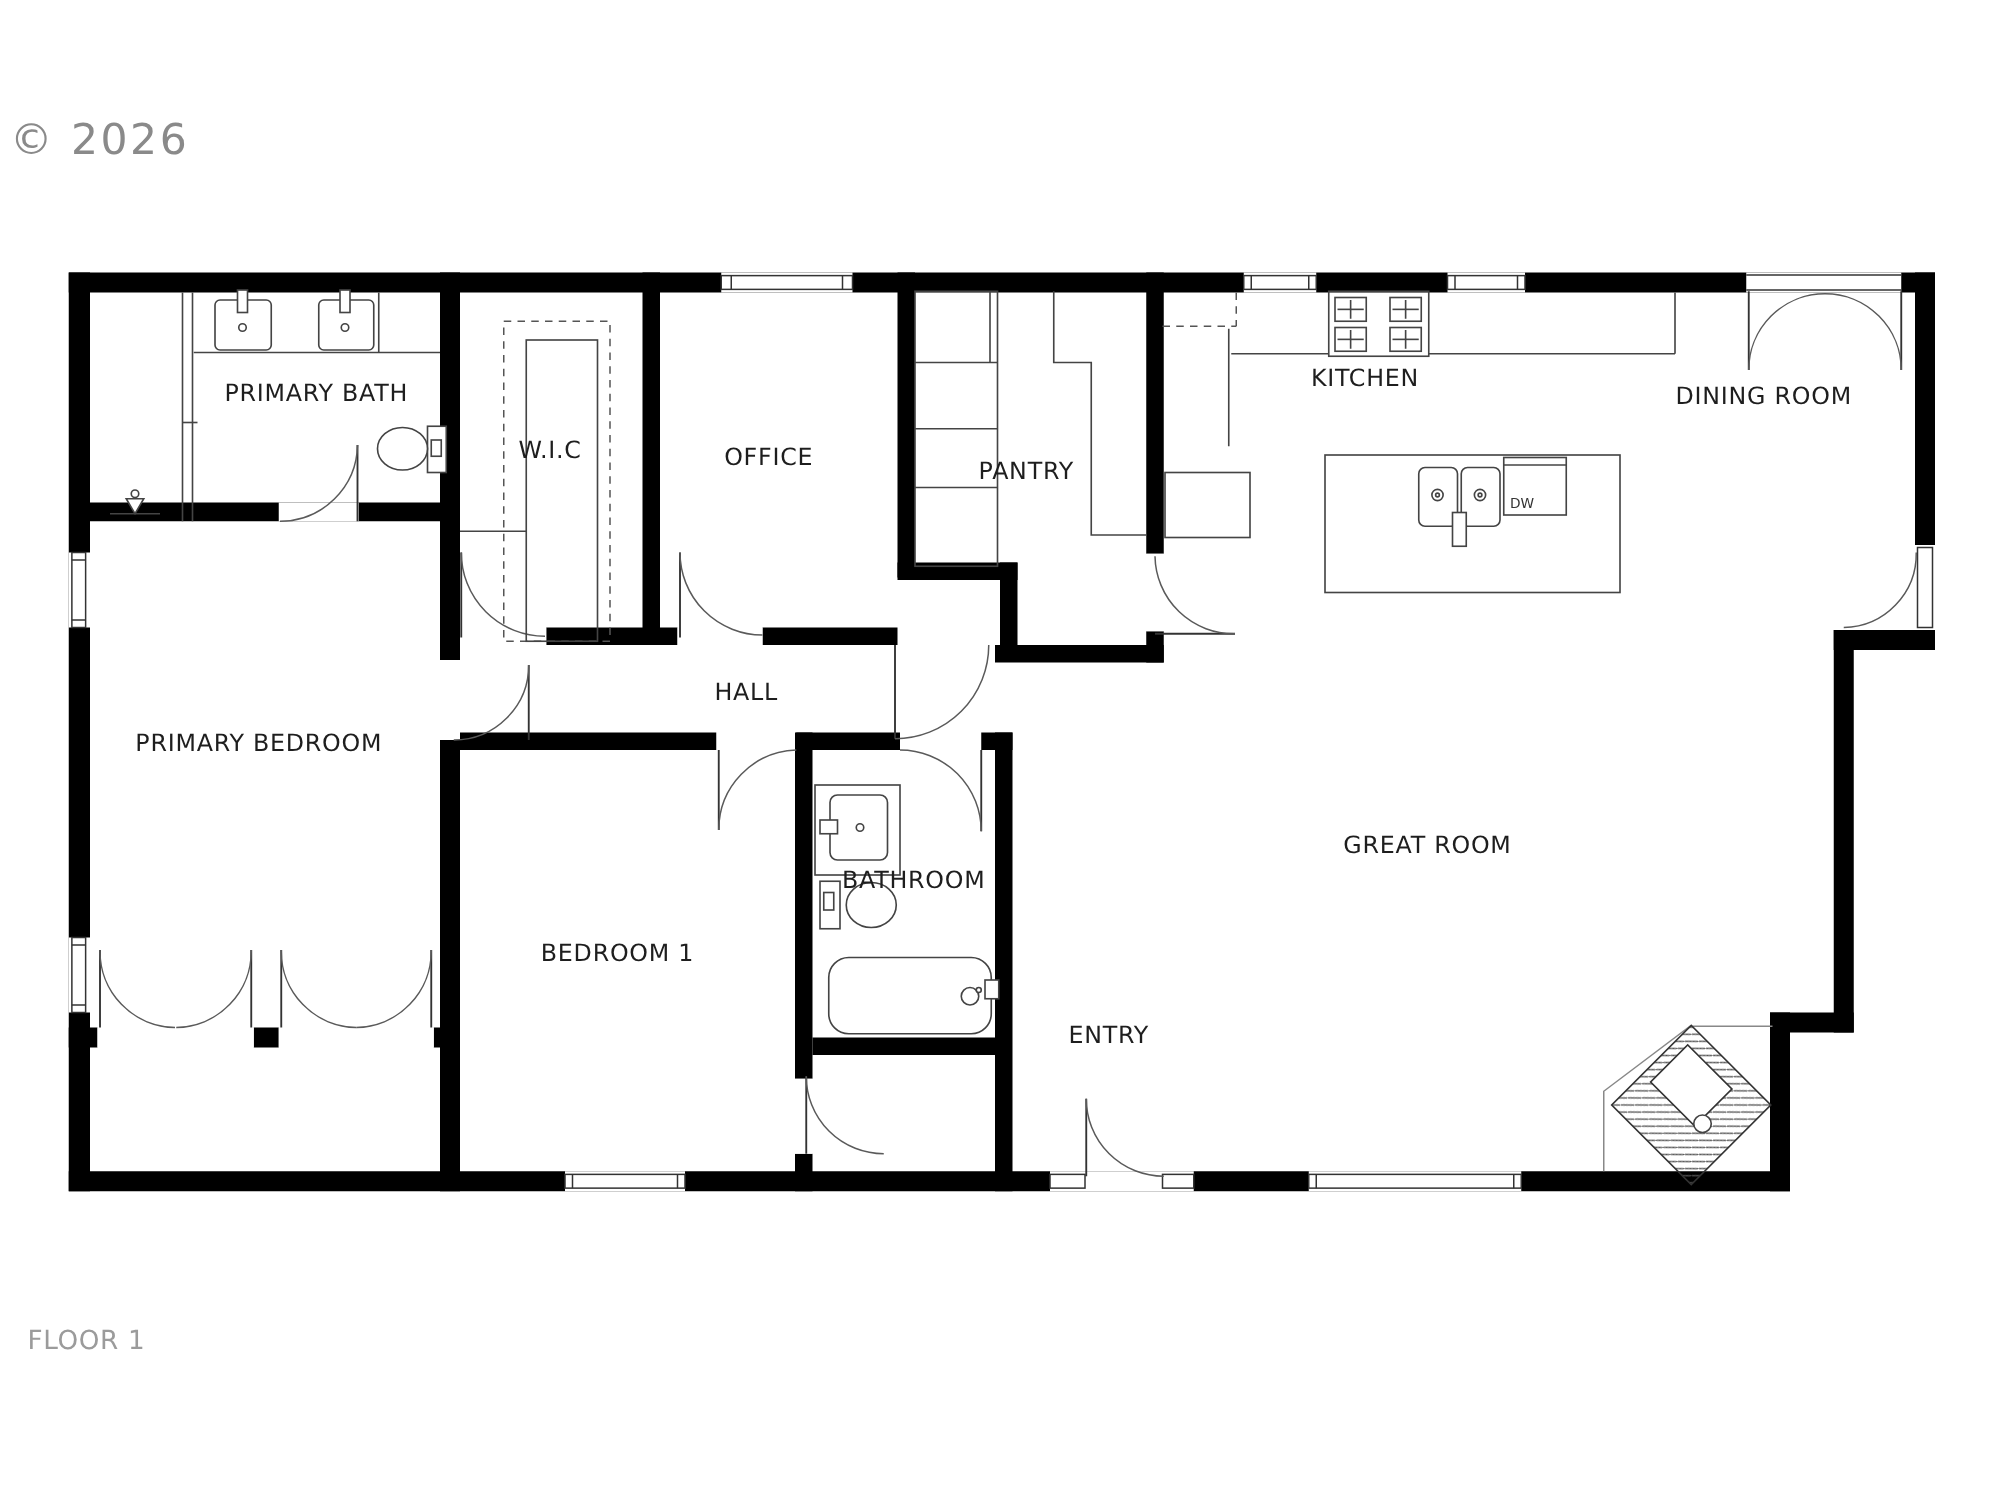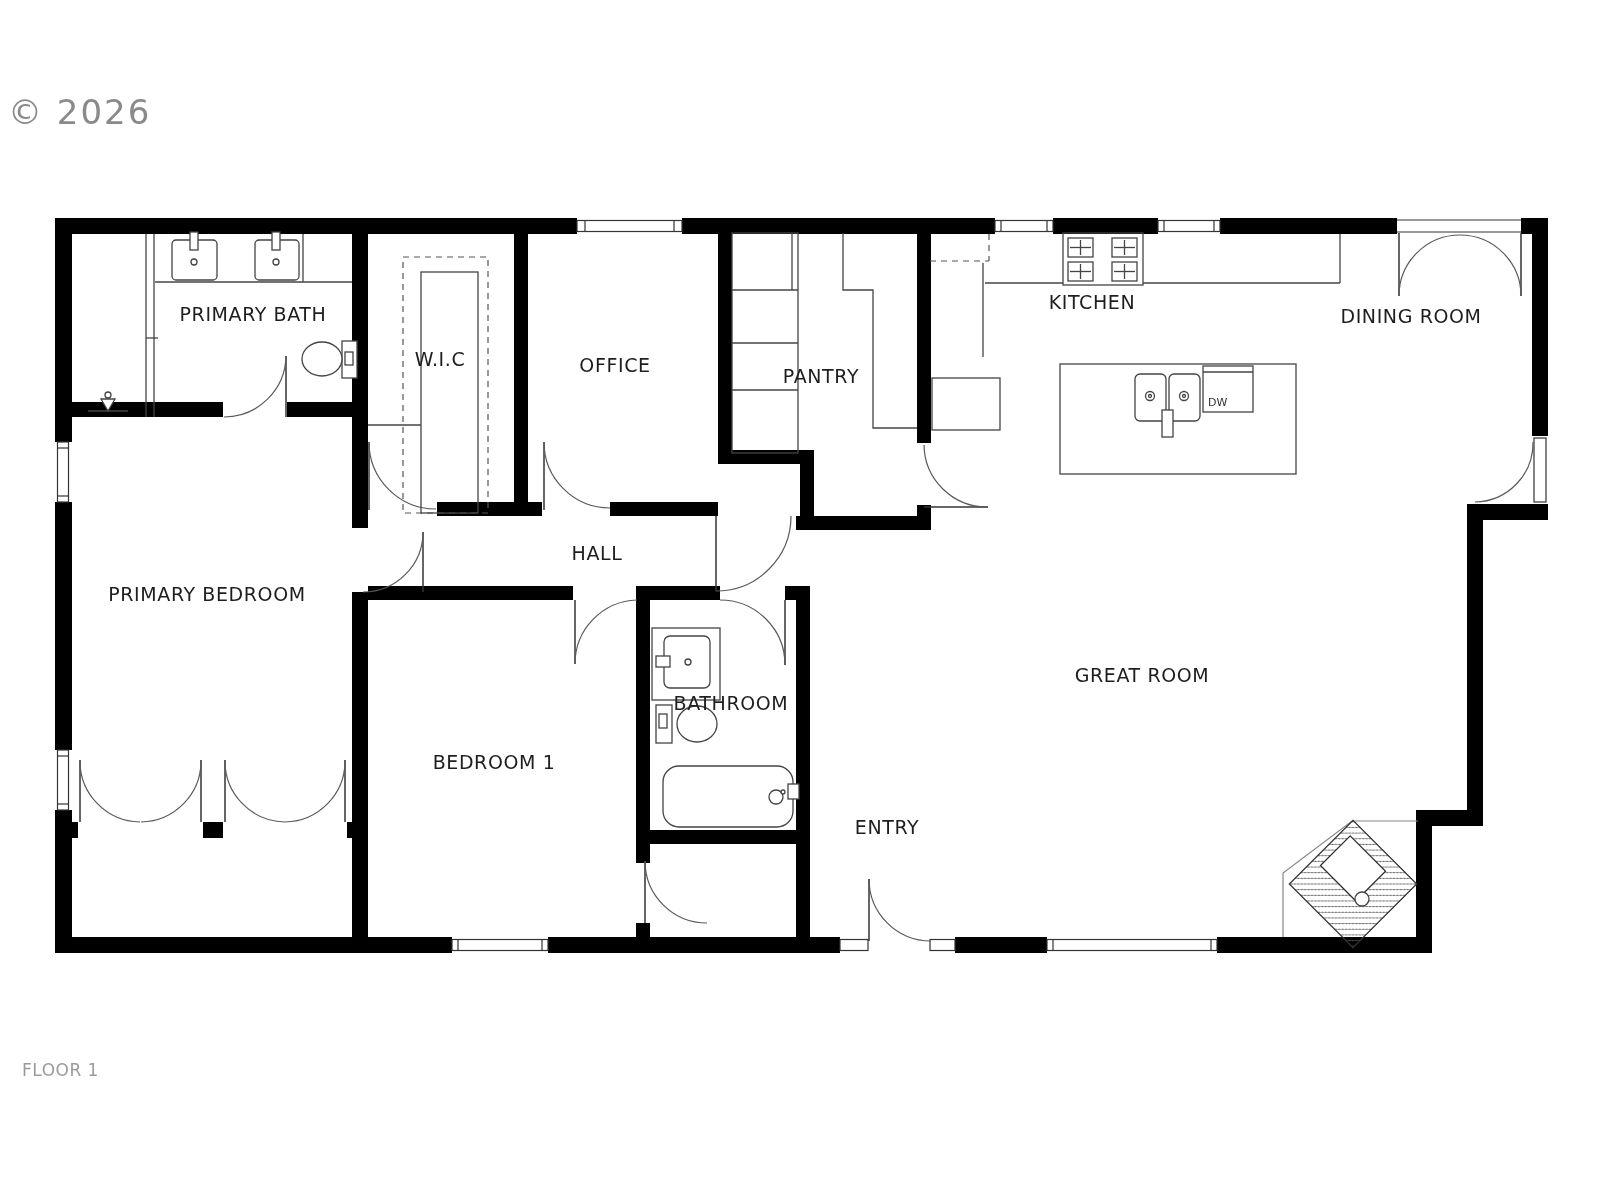--- a/index.html
+++ b/index.html
@@ -1,20 +1,20 @@
 <!DOCTYPE html>
 <html><head>
 <meta charset="utf-8">
 <style>
   html,body{margin:0;padding:0;background:#ffffff;}
   .stage{position:relative;width:1562px;height:1200px;background:#ffffff;overflow:hidden;
          font-family:"DejaVu Sans", sans-serif;}
   .watermark{position:absolute;left:8px;top:92px;font-size:34px;font-weight:500;
              color:#8a8a8a;letter-spacing:2px;}
-  .floor-label{position:absolute;left:22px;top:1060px;font-size:17px;color:#9b9b9b;
+  .floor-label{position:absolute;left:22px;top:1060px;font-size:21px;color:#9b9b9b;
                letter-spacing:.5px;text-align:center;}
   svg{position:absolute;left:0;top:0;}
   .wall{fill:#000000;stroke:none;}
   .opening{fill:#ffffff;stroke:none;}
   .winline{stroke:#333333;stroke-width:1.2;fill:#ffffff;}
   .fix{stroke:#444444;stroke-width:1.3;fill:#ffffff;}
   .fixline{stroke:#444444;stroke-width:1.3;fill:none;}
   .dashed{stroke:#555555;stroke-width:1.2;fill:none;stroke-dasharray:6 5;}
   .arc{stroke:#5a5a5a;stroke-width:1.2;fill:none;}
   .leaf{stroke:#333333;stroke-width:1.5;fill:none;}

